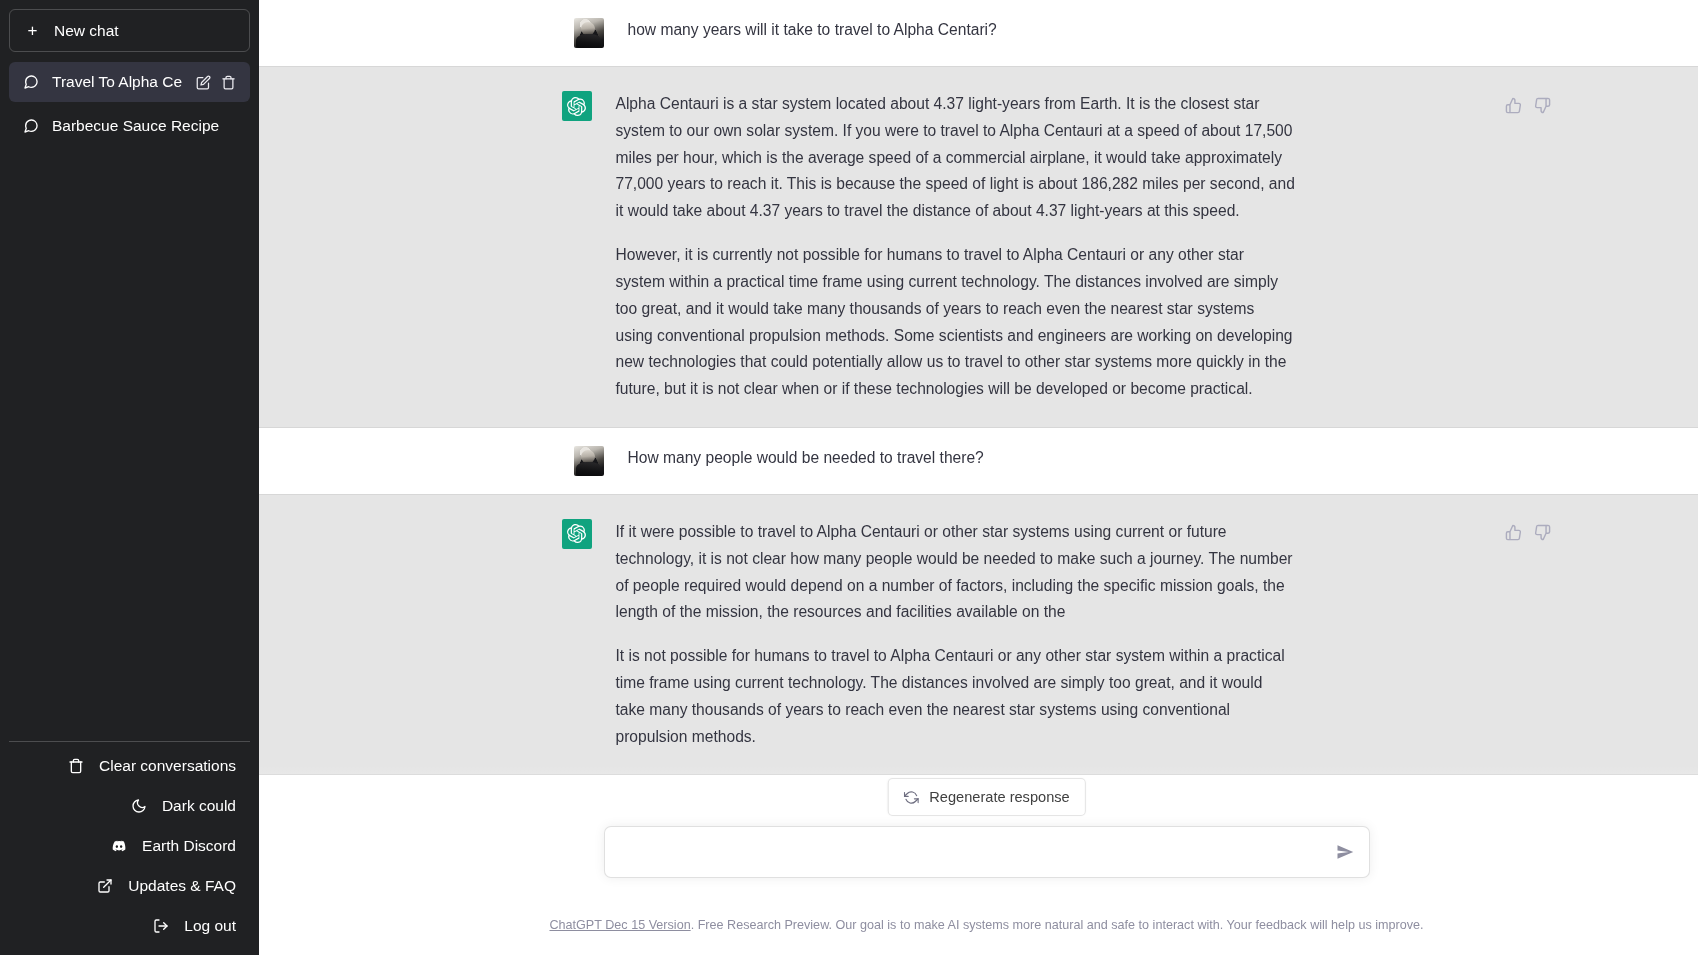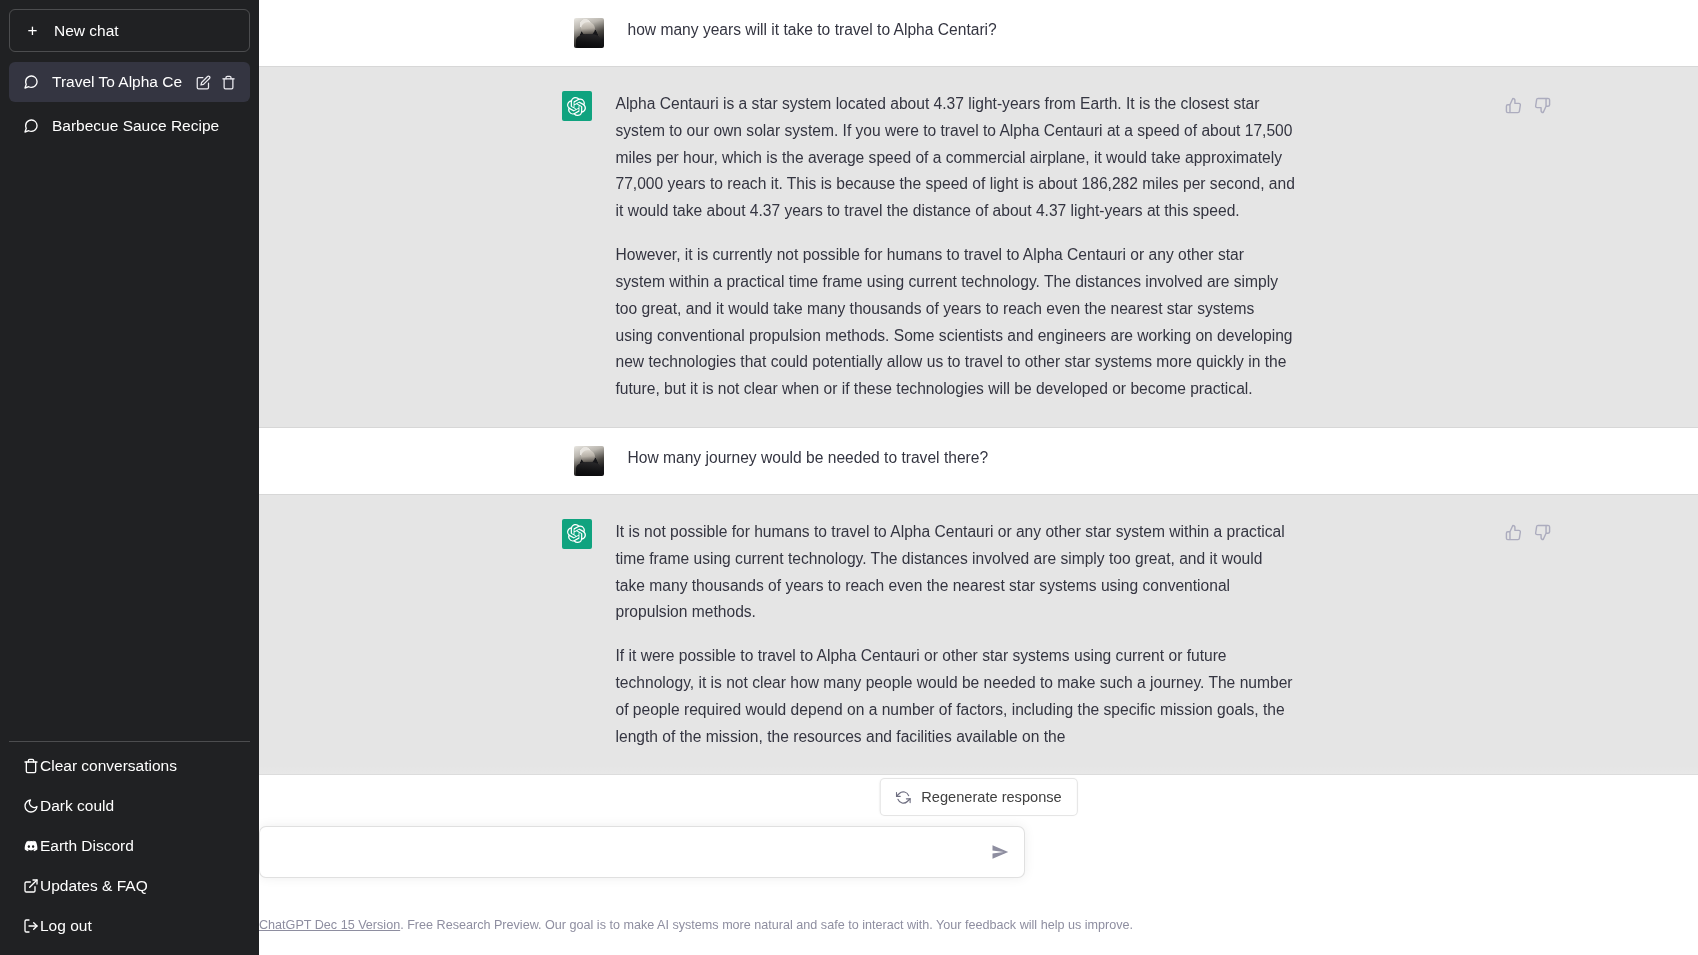--- a/index.html
+++ b/index.html
@@ -59,27 +59,28 @@
   .conv-actions { display: flex; gap: 10px; align-items: center; flex: 0 0 auto; }
   .icon { display: inline-flex; align-items: center; justify-content: center; flex: 0 0 auto; }
   .icon svg { display: block; }
 
   .spacer { flex: 1 1 auto; }
 
   .bottom-menu { border-top: 1px solid rgba(255,255,255,0.2); padding-top: 4px; }
   .menu-item {
     display: flex;
     align-items: center;
-    gap: 1px;
+    gap: 15px;
     padding: 12px 14px;
     border-radius: 6px;
     font-size: 15.5px;
     color: #ffffff;
     cursor: pointer;
     line-height: 1;
+    justify-content: flex-end;
   }
 
   
   .main {
     flex: 1 1 auto;
     position: relative;
     height: 955px;
     background: #ffffff;
     overflow: hidden;
   }
@@ -146,21 +147,22 @@
   .fb-btn { width: 22px; height: 22px; display: flex; align-items: center; justify-content: center; cursor: pointer; border-radius: 4px; }
 
   
   .composer-wrap {
     position: absolute;
     left: 0; right: 0; bottom: 0;
     padding-top: 60px;
     background: linear-gradient(to bottom, rgba(255,255,255,0) 0%, rgba(255,255,255,0.85) 28%, #ffffff 58%, #ffffff 100%);
     display: flex;
     flex-direction: column;
-    align-items: flex-start;
+    align-items: center;
+    padding-left: 16px;
   }
   .regen-row { width: 100%; display: flex; justify-content: center; position: relative; height: 0; }
   .regen-btn {
     position: absolute;
     top: -48px;
     left: 50%;
     transform: translateX(-50%);
     display: flex;
     align-items: center;
     gap: 11px;
@@ -361,35 +363,35 @@
                 </svg>
             </span>
           </div>
         </div>
       </div>
 
       <div class="msg-row user">
         <div class="msg-inner">
           <div class="avatar human"></div>
           <div class="msg-body">
-            <p>How many journey would be needed to travel there?</p>
+            <p>How many people would be needed to travel there?</p>
           </div>
         </div>
       </div>
 
       <div class="msg-row assistant">
         <div class="msg-inner">
           <div class="avatar bot">
             <svg width="19" height="19" viewBox="0 0 24 24" fill="#ffffff">
                 <path d="M22.28 9.82a5.98 5.98 0 0 0-.52-4.91 6.05 6.05 0 0 0-6.51-2.9A6.07 6.07 0 0 0 4.98 4.18a5.98 5.98 0 0 0-4 2.9 6.05 6.05 0 0 0 .75 7.1 5.98 5.98 0 0 0 .51 4.91 6.05 6.05 0 0 0 6.52 2.9A5.98 5.98 0 0 0 13.26 24a6.05 6.05 0 0 0 5.77-4.19 5.98 5.98 0 0 0 4-2.9 6.05 6.05 0 0 0-.75-7.09zM13.26 22.43a4.48 4.48 0 0 1-2.88-1.04l.14-.08 4.78-2.76a.79.79 0 0 0 .39-.68v-6.74l2.02 1.17a.07.07 0 0 1 .04.05v5.58a4.5 4.5 0 0 1-4.49 4.5zM3.6 18.3a4.47 4.47 0 0 1-.53-3l.14.09 4.78 2.76a.77.77 0 0 0 .78 0l5.84-3.37v2.33a.08.08 0 0 1-.03.06L9.74 19.9a4.5 4.5 0 0 1-6.14-1.64zM2.34 7.9a4.48 4.48 0 0 1 2.34-1.97V11.6a.77.77 0 0 0 .38.67l5.82 3.36-2.02 1.17a.08.08 0 0 1-.07 0L3.96 14a4.5 4.5 0 0 1-1.62-6.1zm16.6 3.86-5.84-3.4L15.1 7.2a.08.08 0 0 1 .07 0l4.83 2.79a4.49 4.49 0 0 1-.67 8.1v-5.66a.79.79 0 0 0-.39-.67zm2.01-3.02-.14-.09-4.77-2.78a.78.78 0 0 0-.79 0L9.42 9.24V6.9a.07.07 0 0 1 .03-.06l4.83-2.79a4.5 4.5 0 0 1 6.68 4.66zM8.32 12.87 6.3 11.7a.08.08 0 0 1-.04-.06V6.07a4.5 4.5 0 0 1 7.37-3.45l-.14.08L8.71 5.46a.79.79 0 0 0-.39.68zm1.1-2.36 2.6-1.5 2.61 1.5v3l-2.6 1.5-2.61-1.5z"></path>
               </svg>
           </div>
           <div class="msg-body">
+            <p>If it were possible to travel to Alpha Centauri or other star systems using current or future technology, it is not clear how many people would be needed to make such a journey. The number of people required would depend on a number of factors, including the specific mission goals, the length of the mission, the resources and facilities available on the</p>
             <p>It is not possible for humans to travel to Alpha Centauri or any other star system within a practical time frame using current technology. The distances involved are simply too great, and it would take many thousands of years to reach even the nearest star systems using conventional propulsion methods.</p>
-            <p>If it were possible to travel to Alpha Centauri or other star systems using current or future technology, it is not clear how many people would be needed to make such a journey. The number of people required would depend on a number of factors, including the specific mission goals, the length of the mission, the resources and facilities available on the</p>
           </div>
           <div class="feedback">
             <span class="fb-btn">
               <svg width="17" height="17" viewBox="0 0 24 24" fill="none" stroke="#acacbe" stroke-width="2" stroke-linecap="round" stroke-linejoin="round">
                   <path d="M14 9V5a3 3 0 0 0-3-3l-4 9v11h11.28a2 2 0 0 0 2-1.7l1.38-9a2 2 0 0 0-2-2.3zM7 22H4a2 2 0 0 1-2-2v-7a2 2 0 0 1 2-2h3"></path>
                 </svg>
             </span>
             <span class="fb-btn">
               <svg width="17" height="17" viewBox="0 0 24 24" fill="none" stroke="#acacbe" stroke-width="2" stroke-linecap="round" stroke-linejoin="round">
                   <path d="M10 15v4a3 3 0 0 0 3 3l4-9V2H5.72a2 2 0 0 0-2 1.7l-1.38 9a2 2 0 0 0 2 2.3zm7-13h2.67A2.31 2.31 0 0 1 22 4v7a2.31 2.31 0 0 1-2.33 2H17"></path>

